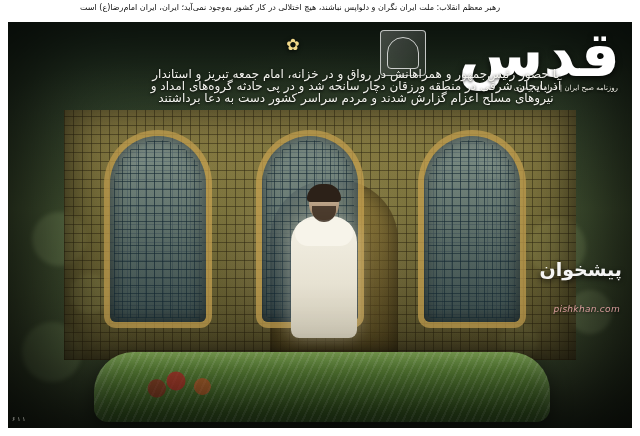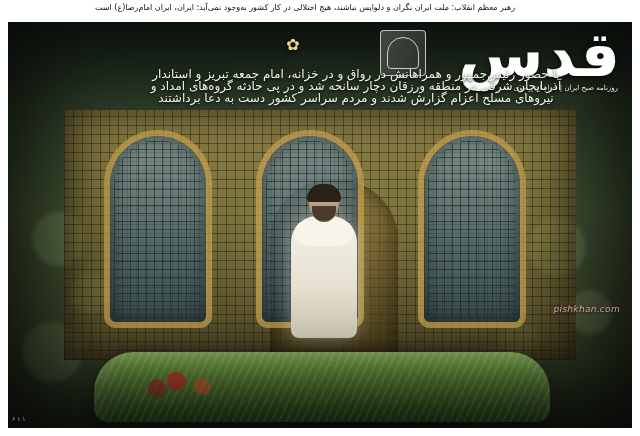--- a/index.html
+++ b/index.html
@@ -8,21 +8,21 @@
 
   
   .topstrip{
     position:absolute;left:0;top:0;width:640px;height:22px;
     background:#ffffff;
   }
   .quote{
     position:absolute;left:0;top:3px;width:580px;
     text-align:center;direction:rtl;
     font-family:"DejaVu Sans",sans-serif;
-    font-size:8px;color:#111;letter-spacing:0;white-space:nowrap;margin-left:15px;
+    font-size:8px;color:#111;letter-spacing:0;white-space:nowrap;
   }
 
   
   .paper{
     position:absolute;left:8px;top:22px;width:624px;height:406px;
     overflow:hidden;
     background:#0d1410;
   }
 
   
@@ -234,20 +234,21 @@
         <div class="emblem-in"></div>
       </div>
       <div class="logo-ar">قدس</div>
       <div class="logo-sub">روزنامه صبح ایران | خراسان رضوی</div>
     </div>
 
 
     <div class="flower-icon">✿</div>
     <div class="lede">با حضور رئیس‌جمهور و همراهانش در رواق و در خزانه، امام جمعه تبریز و استاندار آذربایجان شرقی در منطقه ورزقان دچار سانحه شد و در پی حادثه گروه‌های امداد و نیروهای مسلح اعزام گزارش شدند و مردم سراسر کشور دست به دعا برداشتند</div>
 
+    <div class="wm">پیشخوان</div>
     <div class="wm2">pishkhan.com</div>
 
     <div class="cornermark">۱
 ۱
 ۶</div>
   </div>
 
   <div class="edgebar"></div>
   <div class="edgebar-r"></div>
   <div class="botbar"></div>

